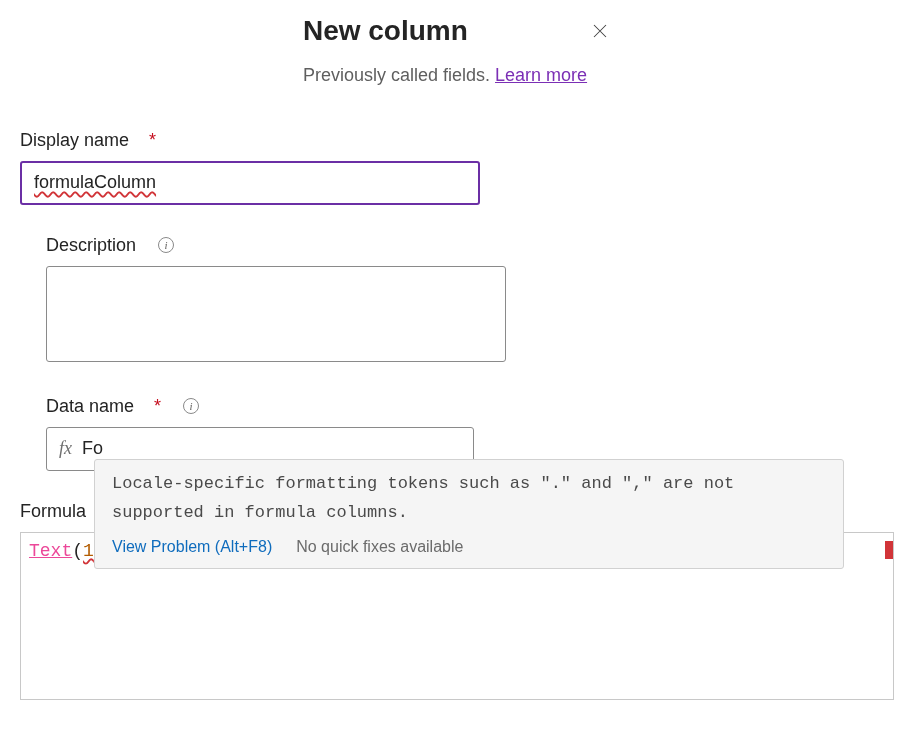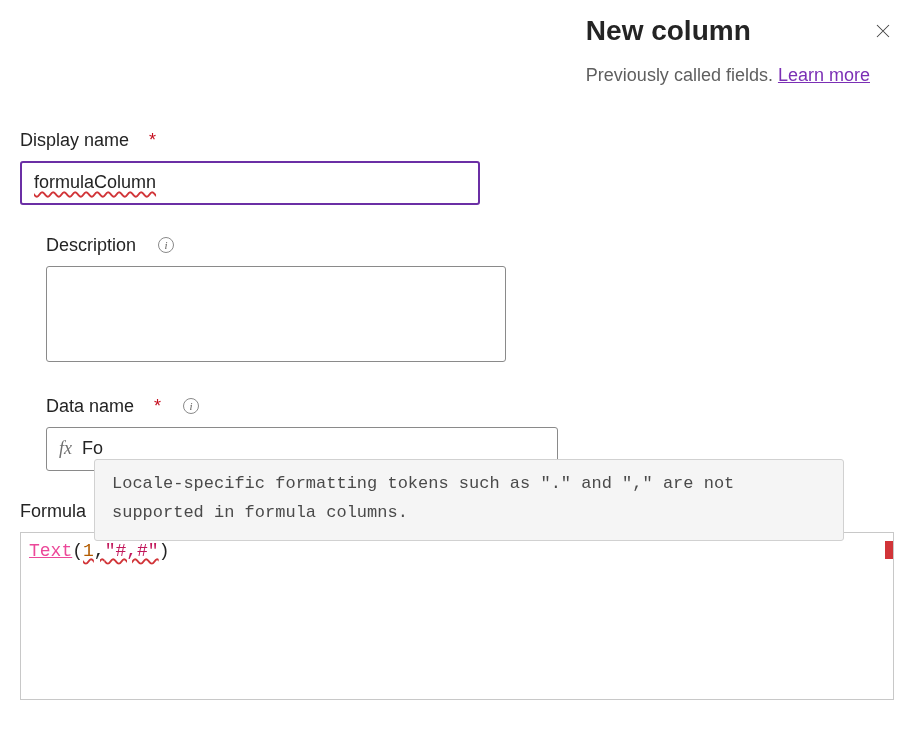--- a/index.html
+++ b/index.html
@@ -5,21 +5,21 @@
     * { box-sizing: border-box; margin: 0; padding: 0; }
     body {
       font-family: "Segoe UI", -apple-system, BlinkMacSystemFont, sans-serif;
       background: #ffffff;
       color: #242424;
       width: 916px;
       height: 752px;
       padding: 14px 20px;
       position: relative;
     }
-    .header { display: flex; align-items: flex-start; justify-content: flex-end; }
+    .header { display: flex; align-items: flex-start; justify-content: center; }
     .title {
       font-size: 28px;
       font-weight: 600;
       color: #242424;
       line-height: 1.2;
     }
     .subtitle {
       font-size: 18px;
       color: #5f5f5f;
       margin-top: 17px;
@@ -85,21 +85,21 @@
       width: 460px;
       height: 96px;
       border: 1px solid #8a8a8a;
       border-radius: 3px;
       padding: 8px 12px;
       font-size: 16px;
       resize: none;
       font-family: inherit;
     }
     .dropdown {
-      width: 512px;
+      width: 428px;
       height: 44px;
       border: 1px solid #8a8a8a;
       border-radius: 3px;
       display: flex;
       align-items: center;
       padding: 0 12px;
       gap: 10px;
       font-size: 18px;
       color: #242424;
       cursor: pointer;
@@ -220,13 +220,17 @@
     <span>Formula</span>
   </div>
   <div class="formula-editor">
     <span class="tok-fn">Text</span><span class="tok-punct">(</span><span class="tok-num wavy-err">1</span><span class="tok-punct wavy-err">,</span><span class="tok-str wavy-err">"#,#"</span><span class="tok-punct">)</span>
     <div class="err-marker"></div>
   </div>
 </div>
 
 <div class="tooltip">
   <div class="tooltip-msg">Locale-specific formatting tokens such as "." and "," are not supported in formula columns.</div>
+  <div class="tooltip-actions">
+    <span class="link-action">View Problem (Alt+F8)</span>
+    <span class="muted">No quick fixes available</span>
+  </div>
 </div>
 
 </body></html>

